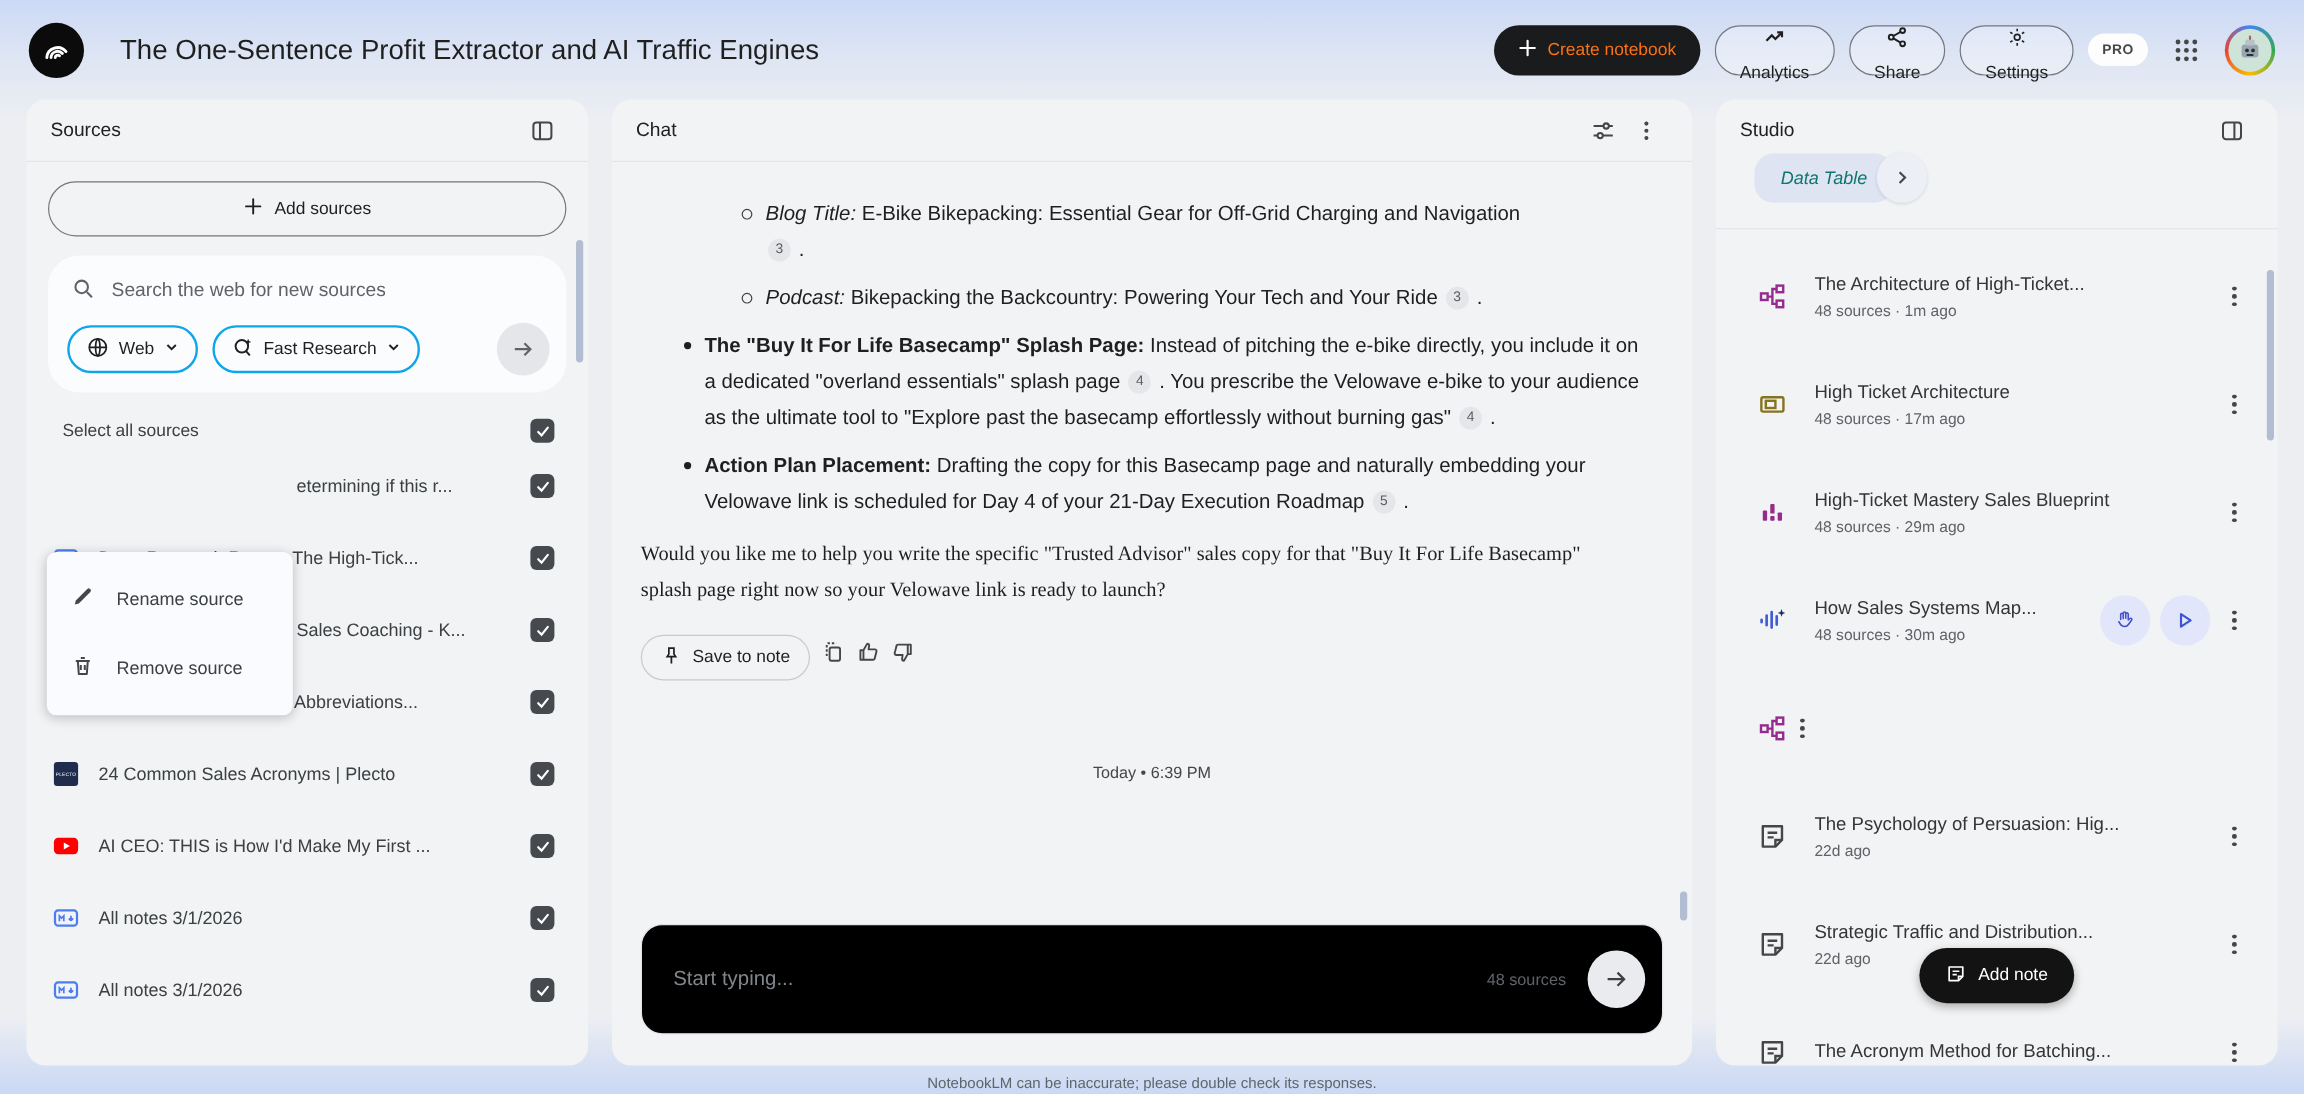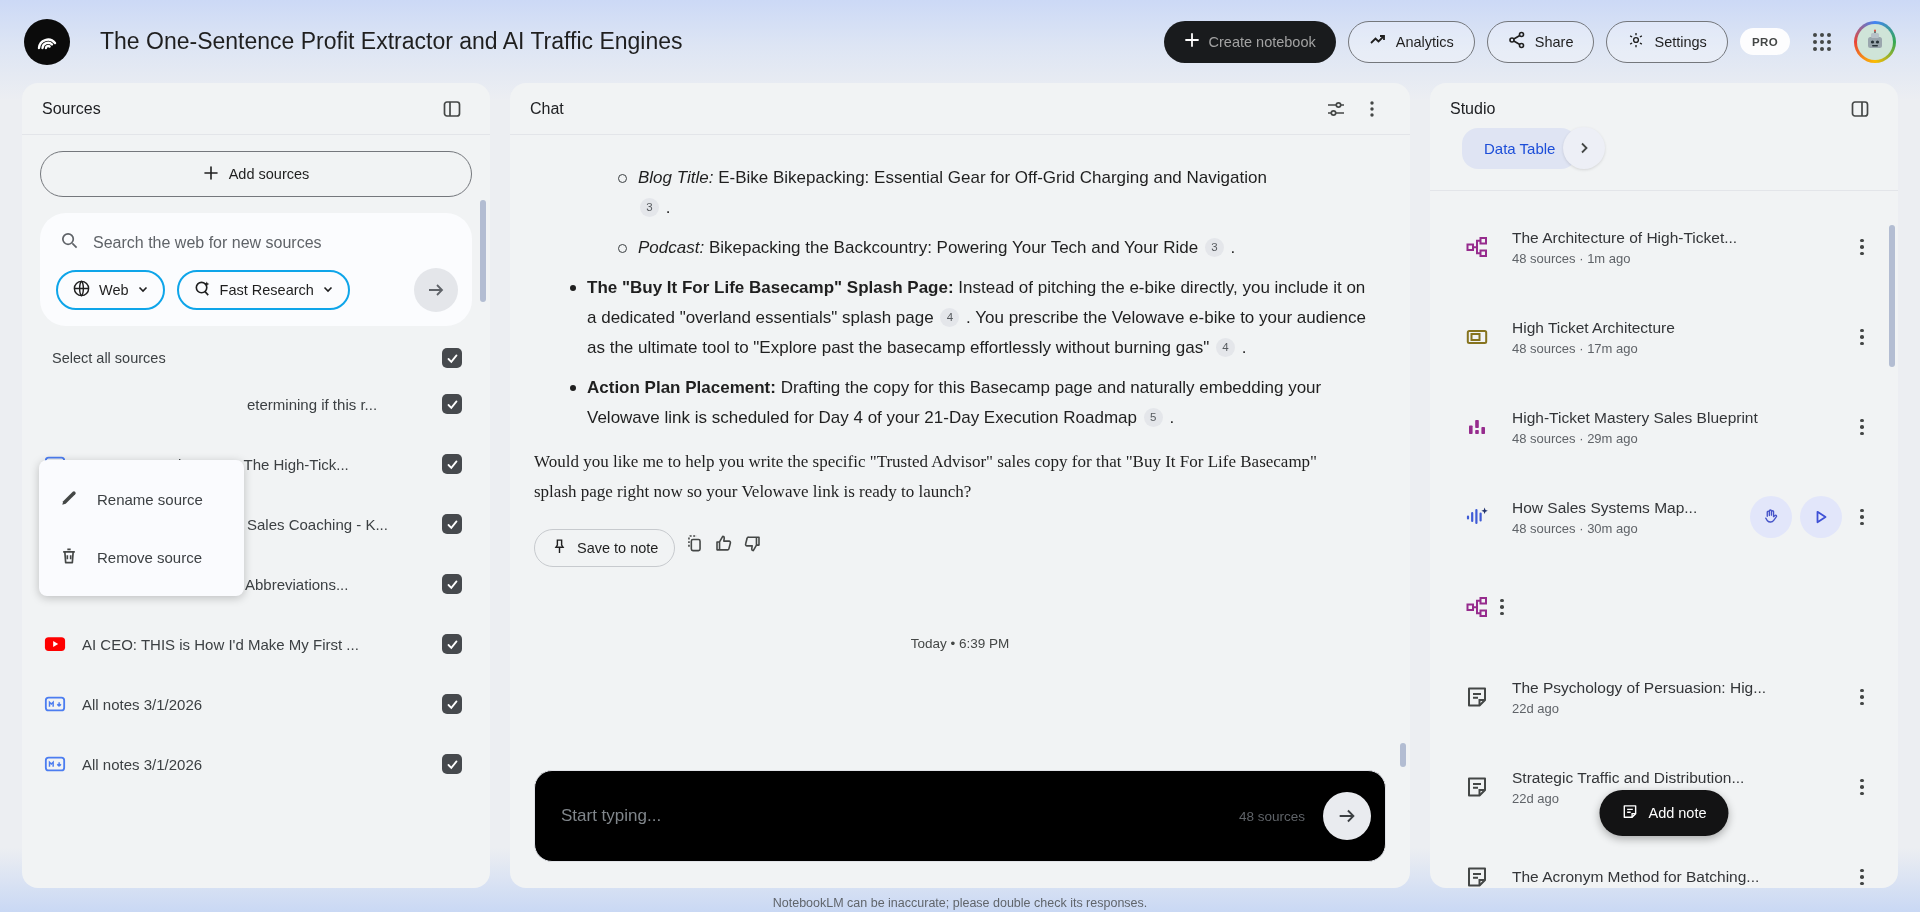--- a/index.html
+++ b/index.html
@@ -9,22 +9,22 @@
     color:#1f1f1f;
     background:linear-gradient(180deg,#ccd9f6 0%,#dde5f4 5%,#eceef2 11%,#eceef2 93%,#c9d8f4 100%);
     position:relative;
   }
   
   .topbar { height:83px; display:flex; align-items:center; padding:13px 24px; gap:16px; }
   .logo { width:46px; height:46px; border-radius:50%; background:#0b0b0b; display:flex; align-items:center; justify-content:center; flex:0 0 auto; }
   .nb-title { font-size:23px; color:#1f1f1f; margin-left:14px; flex:1 1 auto; white-space:nowrap; overflow:hidden; }
   .top-actions { display:flex; align-items:center; gap:12px; }
   .pill { height:42px; border-radius:21px; display:flex; align-items:center; gap:9px; padding:0 20px; font-size:14.5px; cursor:pointer; white-space:nowrap; }
-  .pill.dark { background:#191b1d; color:#a3a3a3; border:none; }
-  .pill.outline { background:rgba(255,255,255,.28); border:1px solid #74777c; color:#1f1f1f; }
+  .pill.dark { background:#191b1d; color:#f97316; border:none; }
+  .pill.outline { background:rgba(255,255,255,.28); border:1px solid #74777c; color:#1f1f1f;flex-direction:column; }
   .pro-badge { background:#fdfdfe; border-radius:14px; height:27px; padding:0 12px; display:flex; align-items:center; font-size:11.5px; font-weight:bold; color:#444746; letter-spacing:.4px; }
   .apps-grid { width:40px; height:40px; display:flex; align-items:center; justify-content:center; cursor:pointer; }
   .avatar { width:42px; height:42px; border-radius:50%; padding:3px; background:conic-gradient(#4285f4,#34a853,#fbbc04,#ea4335,#4285f4); cursor:pointer; }
   .avatar-inner { width:100%; height:100%; border-radius:50%; background:#cfe4d8; display:flex; align-items:center; justify-content:center; overflow:hidden; }
   
   .main { display:flex; gap:20px; padding:0 22px; height:805px; }
   .panel { background:#f1f3f4; border-radius:16px; position:relative; overflow:hidden; }
   .panel-head { height:52px; display:flex; align-items:center; padding:0 20px; font-size:16px; color:#202124; }
   .panel-head .spacer { flex:1; }
   .head-divider { border-bottom:1px solid #e3e5e9; }
@@ -65,21 +65,21 @@
   .closing { margin-top:14px; max-width:810px;font-family:Liberation Serif, serif; }
   .chat-actions { display:flex; align-items:center; gap:10px; margin-top:22px; }
   .save-note { height:38px; border:1px solid #c7cace; border-radius:19px; background:transparent; display:flex; align-items:center; gap:9px; padding:0 16px; font-size:14.5px; color:#1f1f1f; cursor:pointer; }
   .chat-date { text-align:center; font-size:13.5px; color:#444746; margin-top:62px; }
   .chat-input { margin:12px 24px 26px; height:92px; background:#000000; border:1px solid #e1e3e8; border-radius:18px; display:flex; align-items:center; padding:0 14px 0 26px; }
   .chat-placeholder { font-size:17px; color:#80868b; flex:1; }
   .src-count { font-size:13.5px; color:#5f6368; margin-right:18px; white-space:nowrap; }
   .send-btn { width:48px; height:48px; border-radius:50%; background:#e9ebef; display:flex; align-items:center; justify-content:center; cursor:pointer; }
   
   .chip-row { position:absolute; top:44px; left:32px; display:flex; align-items:center; z-index:1; }
-  .data-chip { background:#dfe4f3; color:#1d4ed8; font-size:15px; border-radius:16px; padding:12px 22px; cursor:pointer; }
+  .data-chip { background:#dfe4f3; color:#0f766e; font-size:15px; border-radius:16px; padding:12px 22px; cursor:pointer;font-style:italic; }
   .chip-next { width:42px; height:42px; border-radius:50%; background:#edeff6; box-shadow:0 1px 3px rgba(0,0,0,.12); display:flex; align-items:center; justify-content:center; margin-left:-14px; cursor:pointer; }
   .studio-divider { position:absolute; top:107px; left:0; right:0; border-bottom:1px solid #e3e5e9; }
   .studio-list { position:absolute; top:126px; left:0; right:0; bottom:0; padding:14px 24px 0 34px; overflow:hidden; }
   .studio-item { display:flex; align-items:center; height:48px; margin-bottom:42px; cursor:pointer; }
   .st-icon { width:26px; display:flex; justify-content:center; flex:0 0 auto; }
   .st-texts { margin-left:22px; flex:1; min-width:0; }
   .st-title { font-size:15.5px; color:#333538; white-space:nowrap; overflow:hidden; }
   .st-meta { font-size:13px; color:#5f6368; margin-top:4px; }
   .st-actions { display:flex; gap:8px; margin-right:8px; }
   .circle-act { width:42px; height:42px; border-radius:50%; background:#e2e6fa; display:flex; align-items:center; justify-content:center; cursor:pointer; }
@@ -271,20 +271,34 @@
           <span class="src-label">100+ Sales Acronyms &amp; Abbreviations...</span>
           <span class="cb">
             <svg width="13" height="13" viewBox="0 0 13 13">
               <path d="M2.5 7l2.8 2.8 5.2-6.4" fill="none" stroke="#fff" stroke-width="1.8" stroke-linecap="round"></path>
             </svg>
           </span>
         </div>
         <div class="source-row">
           <span class="src-icon">
             <svg width="22" height="22" viewBox="0 0 24 24">
+              <rect x="1" y="1" width="22" height="22" rx="3" fill="#1f2c4d"></rect>
+              <text x="12" y="13.8" font-size="4.4" fill="#fff" text-anchor="middle" letter-spacing="0.2">PLECTO</text>
+            </svg>
+          </span>
+          <span class="src-label">24 Common Sales Acronyms | Plecto</span>
+          <span class="cb">
+            <svg width="13" height="13" viewBox="0 0 13 13">
+              <path d="M2.5 7l2.8 2.8 5.2-6.4" fill="none" stroke="#fff" stroke-width="1.8" stroke-linecap="round"></path>
+            </svg>
+          </span>
+        </div>
+        <div class="source-row">
+          <span class="src-icon">
+            <svg width="22" height="22" viewBox="0 0 24 24">
               <rect x="1" y="4.5" width="22" height="15" rx="4" fill="#fe0000"></rect>
               <path d="M10 8.8l5.5 3.2L10 15.2z" fill="#fff"></path>
             </svg>
           </span>
           <span class="src-label">AI CEO: THIS is How I'd Make My First ...</span>
           <span class="cb">
             <svg width="13" height="13" viewBox="0 0 13 13">
               <path d="M2.5 7l2.8 2.8 5.2-6.4" fill="none" stroke="#fff" stroke-width="1.8" stroke-linecap="round"></path>
             </svg>
           </span>

